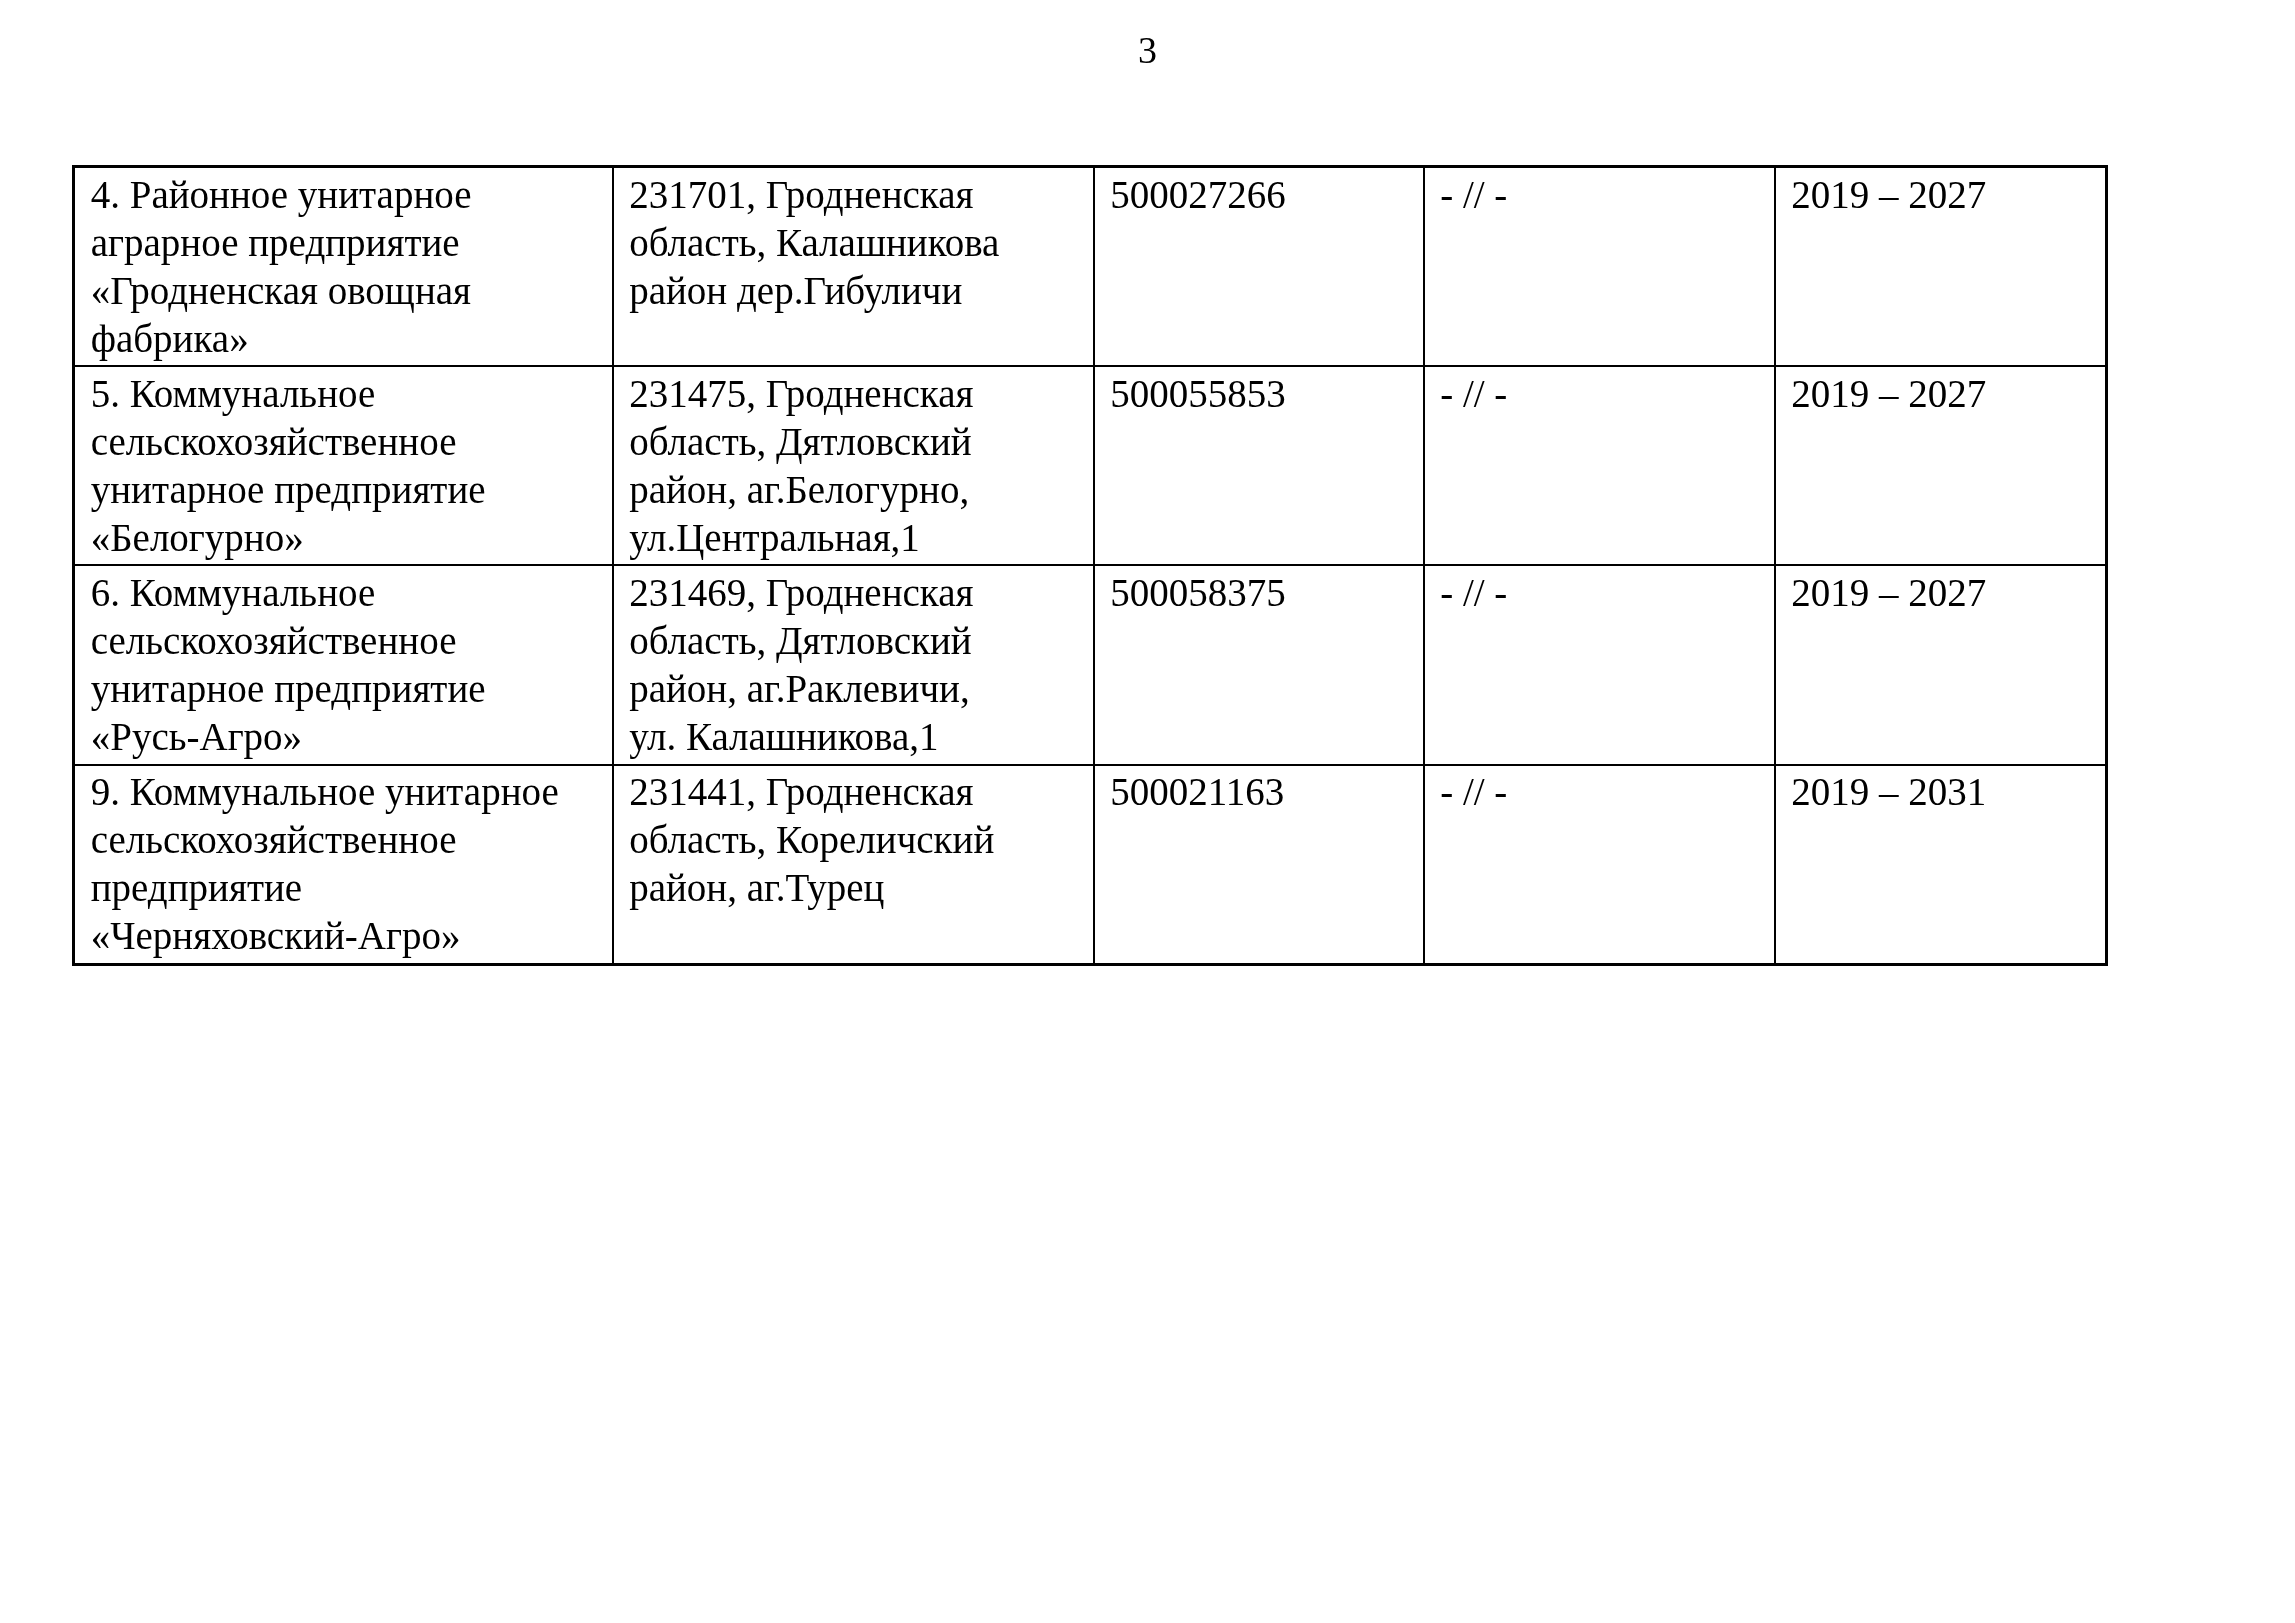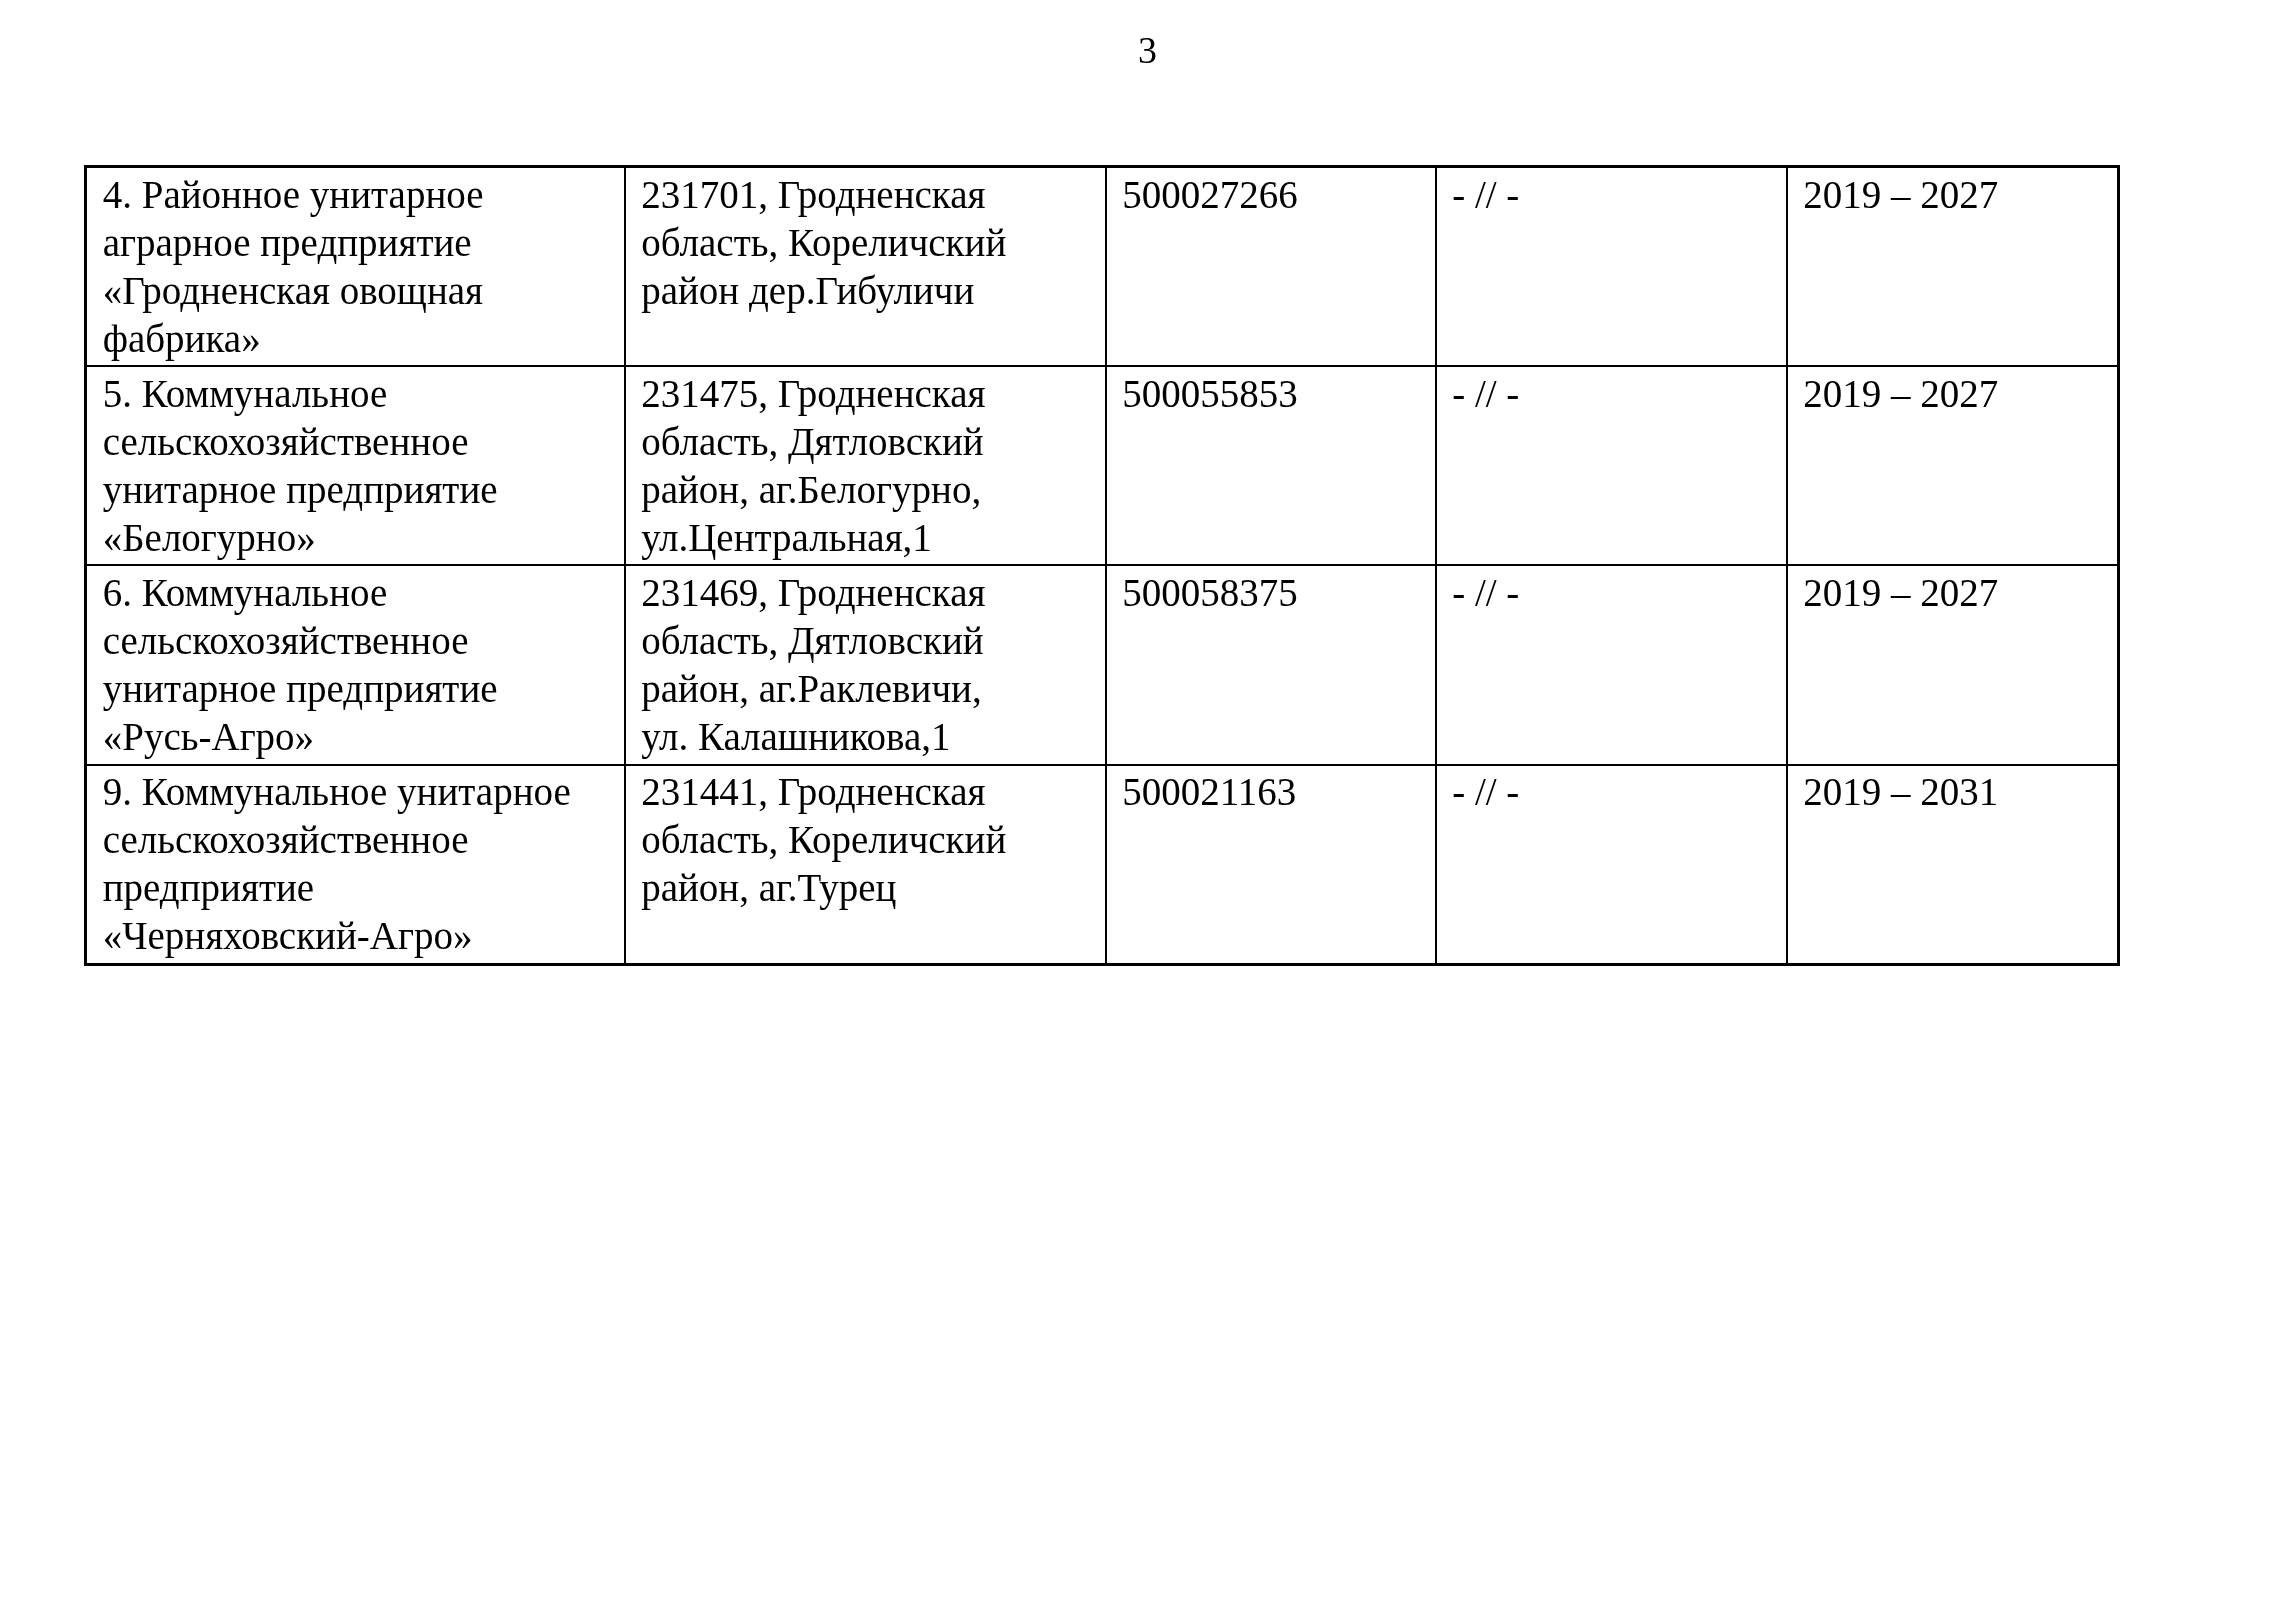--- a/index.html
+++ b/index.html
@@ -19,21 +19,21 @@
       position: absolute;
       top: 31px;
       left: 0;
       width: 100%;
       text-align: center;
       font-size: 38px;
       line-height: 39px;
     }
     table.enterprises {
       position: absolute;
-      left: 84px;
+      left: 72px;
       top: 165px;
       width: 2032px;
       border-collapse: collapse;
       table-layout: fixed;
       border: 3.9px solid #000000;
       font-size: 39px;
       line-height: 48px;
     }
     table.enterprises td {
       border: 2px solid #000000;
@@ -71,21 +71,21 @@
     <col style="width:351px">
     <col style="width:332px">
   </colgroup>
   <tbody>
     <tr>
       <td class="cell-name">4. Районное унитарное
 аграрное предприятие
 «Гродненская овощная
 фабрика»</td>
       <td class="cell-address">231701, Гродненская
-область, Кореличский
+область, Калашникова
 район дер.Гибуличи</td>
       <td class="cell-code">500027266</td>
       <td class="cell-ditto">- // -</td>
       <td class="cell-years">2019 – 2027</td>
     </tr>
     <tr>
       <td class="cell-name">5. Коммунальное
 сельскохозяйственное
 унитарное предприятие
 «Белогурно»</td>

